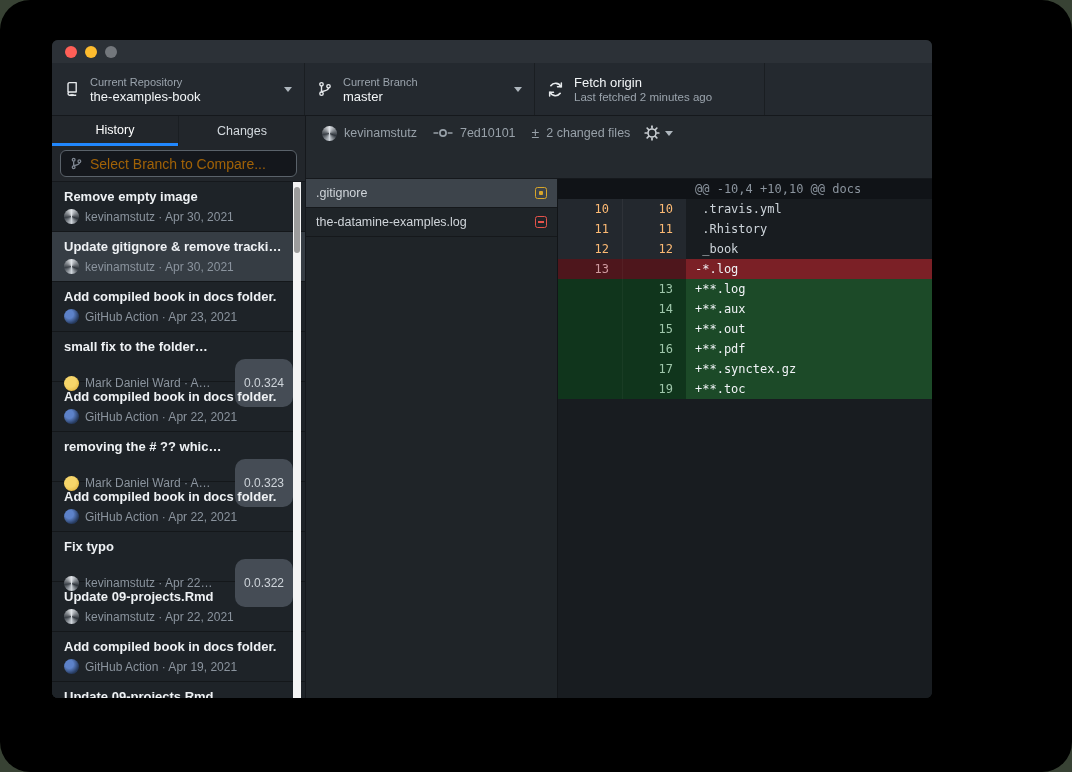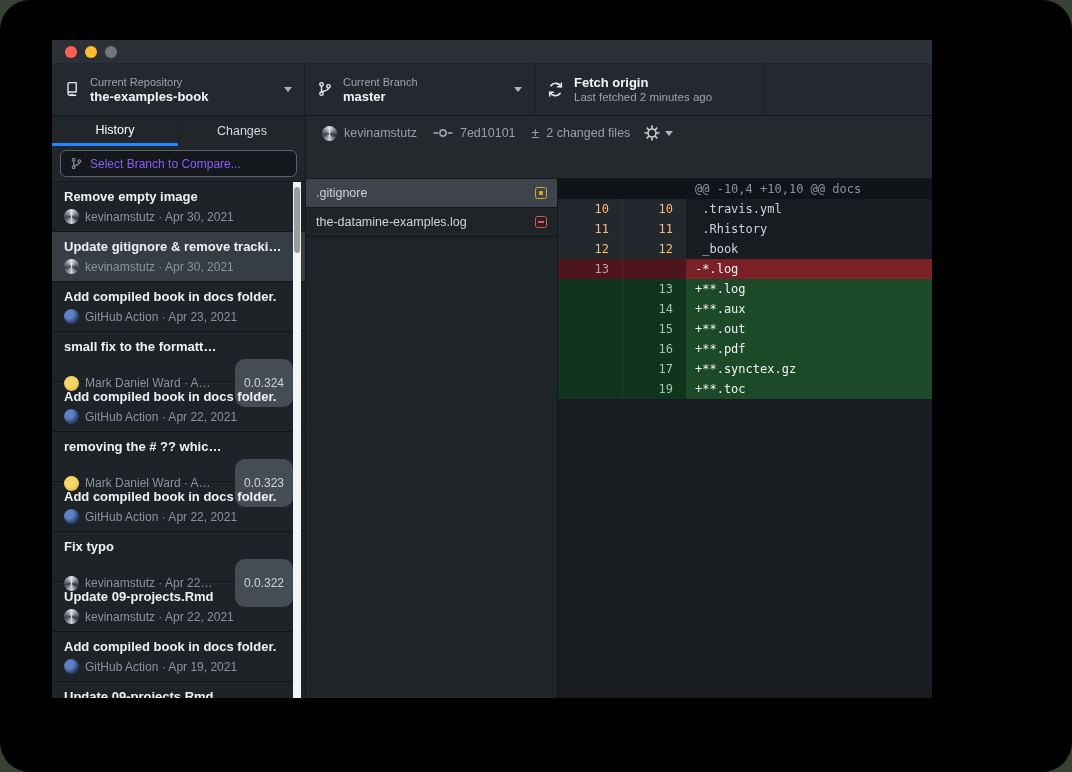--- a/index.html
+++ b/index.html
@@ -1,44 +1,44 @@
 <!DOCTYPE html>
 <html><head>
 <meta charset="utf-8">
 <style>
   html,body{margin:0;padding:0}
   body{background:#384234;width:1072px;height:772px;font-family:"Liberation Sans",sans-serif;-webkit-font-smoothing:antialiased}
   .stage{position:relative;width:1072px;height:772px;background:#000;border-radius:30px;overflow:hidden}
 
   
-  .window{position:absolute;left:52px;top:40px;width:880px;height:658px;background:#1f2428;border-radius:0;overflow:hidden;display:flex;flex-direction:column}
+  .window{position:absolute;left:52px;top:40px;width:880px;height:658px;background:#1f2428;border-radius:6px;overflow:hidden;display:flex;flex-direction:column}
   .titlebar{height:23px;background:#2c3137;display:flex;align-items:center;padding-left:13px;gap:8px;flex:0 0 auto}
   .light{width:12px;height:12px;border-radius:50%}
   .light.red{background:#ff5f57}.light.yellow{background:#febc2e}.light.gray{background:#73777c}
 
   
   .toolbar{height:52px;background:#24292f;display:flex;border-bottom:1px solid #15181c;flex:0 0 auto}
   .tb-section{display:flex;align-items:center;padding:0 12px;border-right:1px solid #1a1e22;gap:10px;box-sizing:border-box;cursor:default}
   .tb-section.repo{width:253px}.tb-section.branch{width:230px}.tb-section.fetch{width:230px}
   .tb-text{flex:1;min-width:0}
   .tb-label{font-size:11px;color:#9ba4ad;line-height:14px;white-space:nowrap}
-  .tb-value{font-size:13px;font-weight:700;color:#f2f5f7;line-height:15px;white-space:nowrap}
+  .tb-value{font-size:13px;font-weight:400;color:#f2f5f7;line-height:15px;white-space:nowrap}
   .tb-sub{font-size:11.5px;color:#9ba4ad;line-height:14px;white-space:nowrap}
   .chev{width:0;height:0;border-left:4px solid transparent;border-right:4px solid transparent;border-top:5px solid #aeb6bd;flex:0 0 auto}
   .tb-icon{flex:0 0 auto;display:flex}
 
   
   .main{flex:1;display:flex;min-height:0}
   .sidebar{width:253px;flex:0 0 auto;display:flex;flex-direction:column;background:#22262b;border-right:1px solid #15181c}
   .tabs{height:30px;display:flex;flex:0 0 auto}
   .tab{flex:1;display:flex;align-items:center;justify-content:center;font-size:12.5px;color:#d3d9de;box-sizing:border-box;cursor:default}
   .tab + .tab{border-left:1px solid #1a1e22}
   .tab.active{border-bottom:3px solid #2188ff;color:#ffffff}
   .compare-wrap{padding:4px 8px;flex:0 0 auto}
-  .compare-input{height:25px;border:1px solid #5a626a;border-radius:6px;background:#14171c;display:flex;align-items:center;gap:7px;padding:0 9px;font-size:12px;color:#8b5cf6}
+  .compare-input{height:25px;border:1px solid #5a626a;border-radius:6px;background:#14171c;display:flex;align-items:center;gap:7px;padding:0 9px;font-size:14px;color:#a16207}
 
   
   .commit-list{flex:1;position:relative;background:#1d2227;overflow:hidden;border-top:1px solid #15181c}
   .commit{height:50px;border-bottom:1px solid #14171a;padding:7px 12px 0;box-sizing:border-box;background:#1e2328;cursor:default}
   .commit.selected{background:#363d44}
   .c-title{font-size:13px;font-weight:700;color:#eef1f4;white-space:nowrap;overflow:hidden;text-overflow:ellipsis;margin-bottom:5px}
   .c-meta-row{display:flex;align-items:center;gap:6px;min-width:0}
   .avatar{width:15px;height:15px;border-radius:50%;flex:0 0 auto}
   .av-kevinamstutz{background:conic-gradient(#dfe3e8 0deg,#2e343b 110deg,#cfd5db 180deg,#3a4047 260deg,#e8ebee 360deg)}
   .av-github-action{background:radial-gradient(circle at 35% 35%,#5d82c9 0 30%,#263a5e 70%)}
@@ -183,21 +183,21 @@
   </div>
               <div class="commit">
     <div class="c-title">Add compiled book in docs folder.</div>
     <div class="c-meta-row">
       <span class="avatar av-github-action"></span>
       <span class="c-meta">GitHub Action · Apr 23, 2021</span>
 
     </div>
   </div>
               <div class="commit">
-    <div class="c-title">small fix to the formatt…</div>
+    <div class="c-title">small fix to the folder…</div>
     <div class="c-meta-row">
       <span class="avatar av-mark"></span>
       <span class="c-meta">Mark Daniel Ward · A…</span>
       <span class="c-badge">0.0.324</span>
     </div>
   </div>
               <div class="commit">
     <div class="c-title">Add compiled book in docs folder.</div>
     <div class="c-meta-row">
       <span class="avatar av-github-action"></span>

